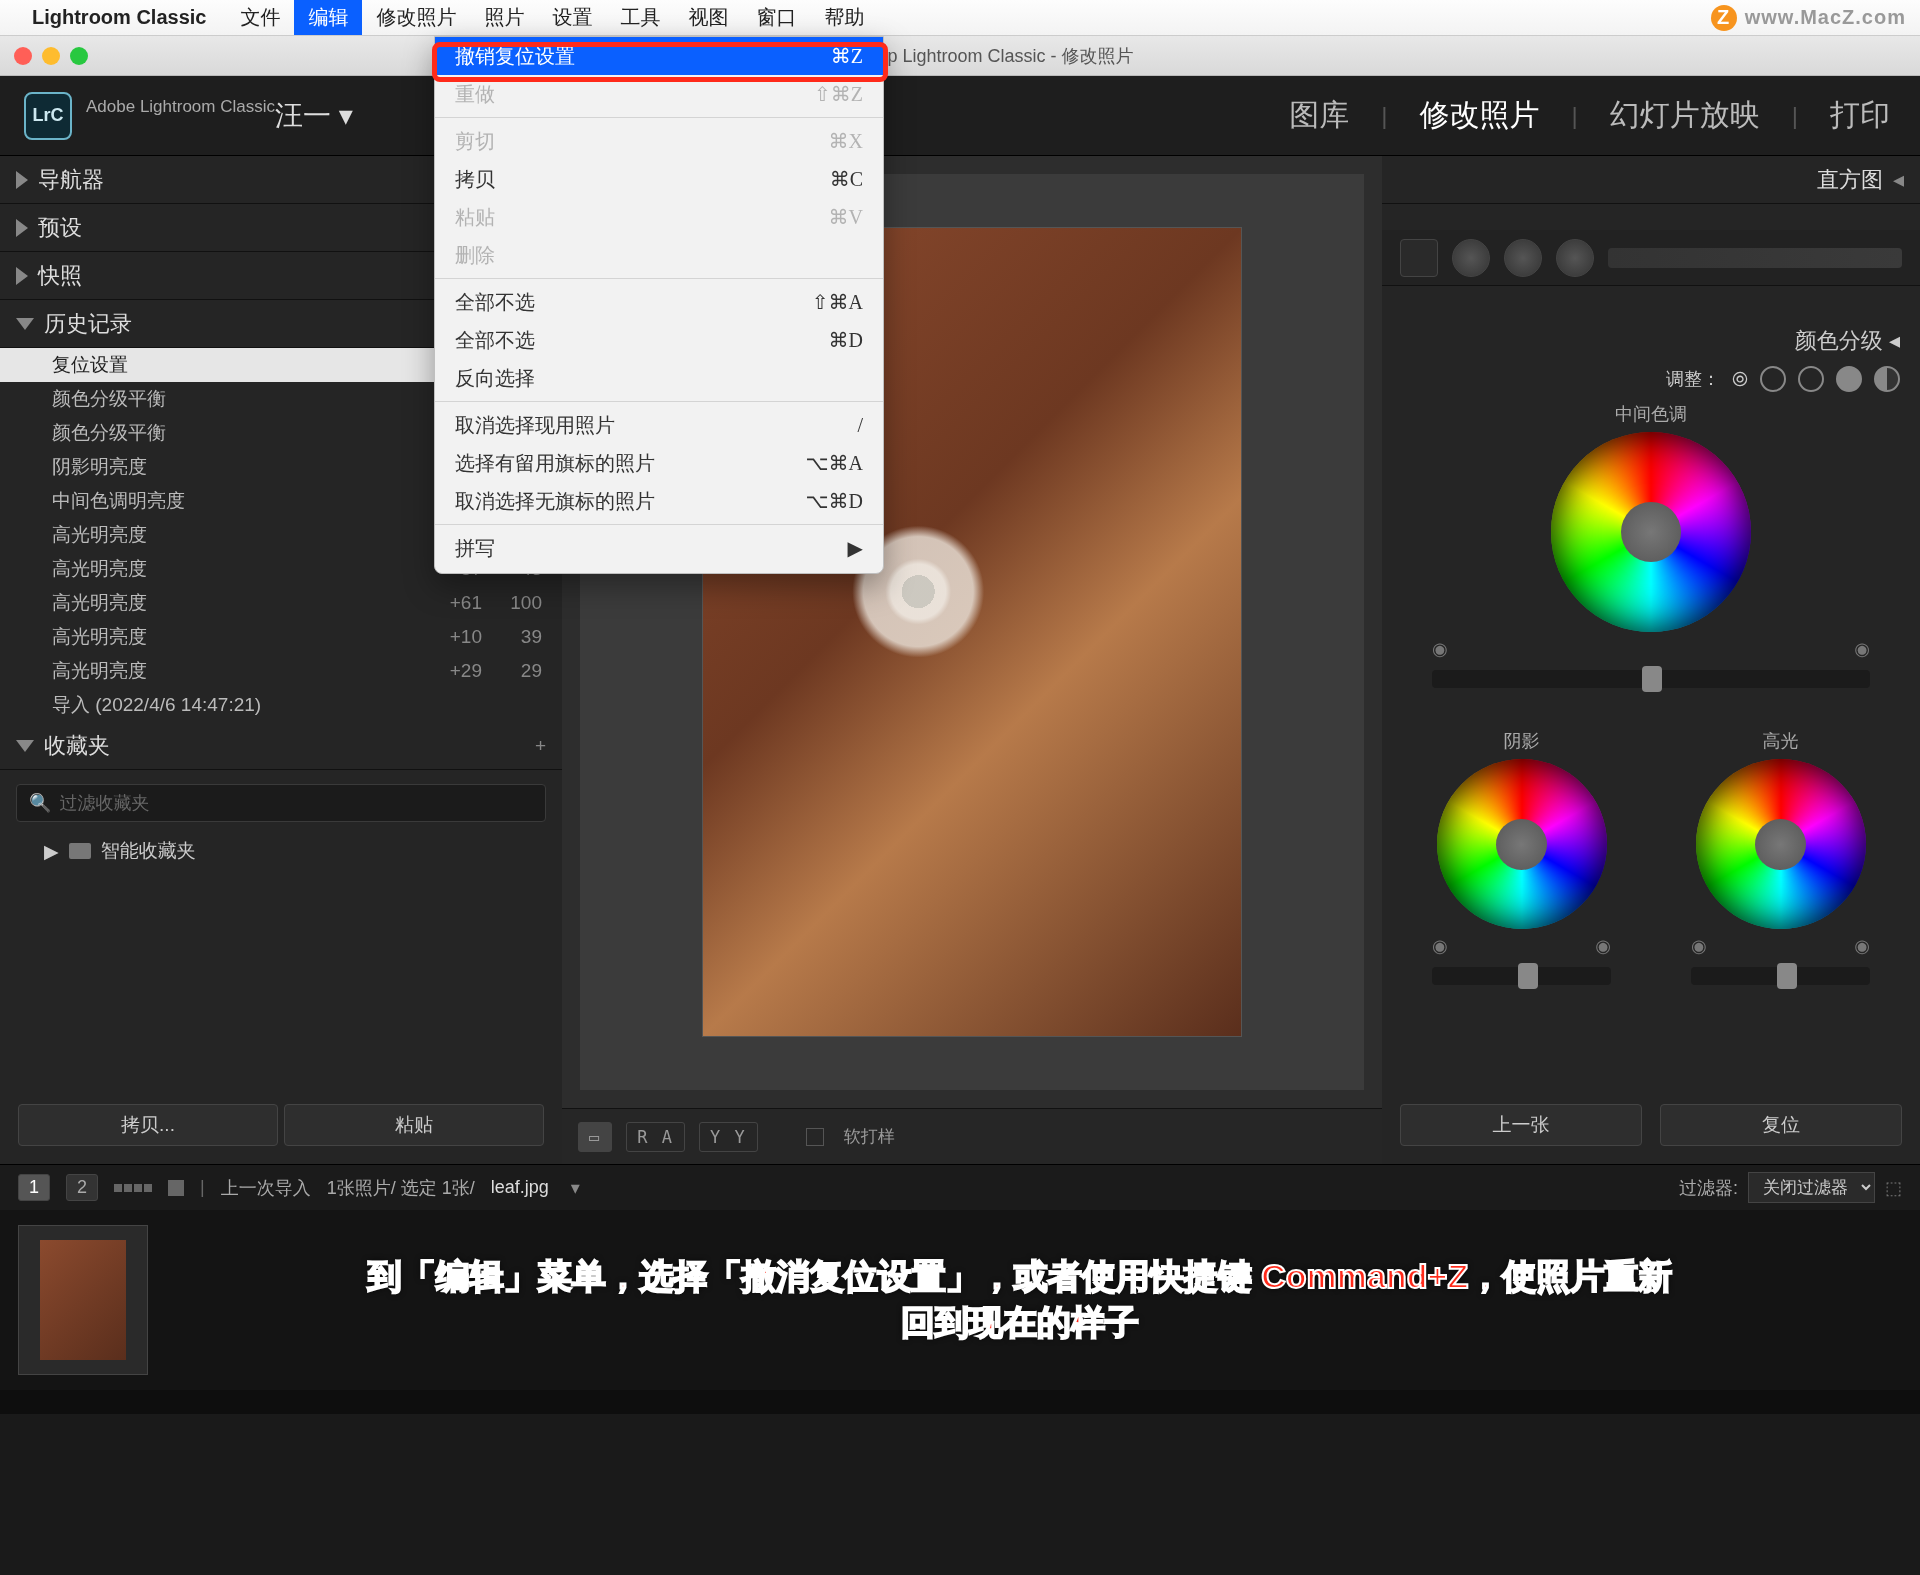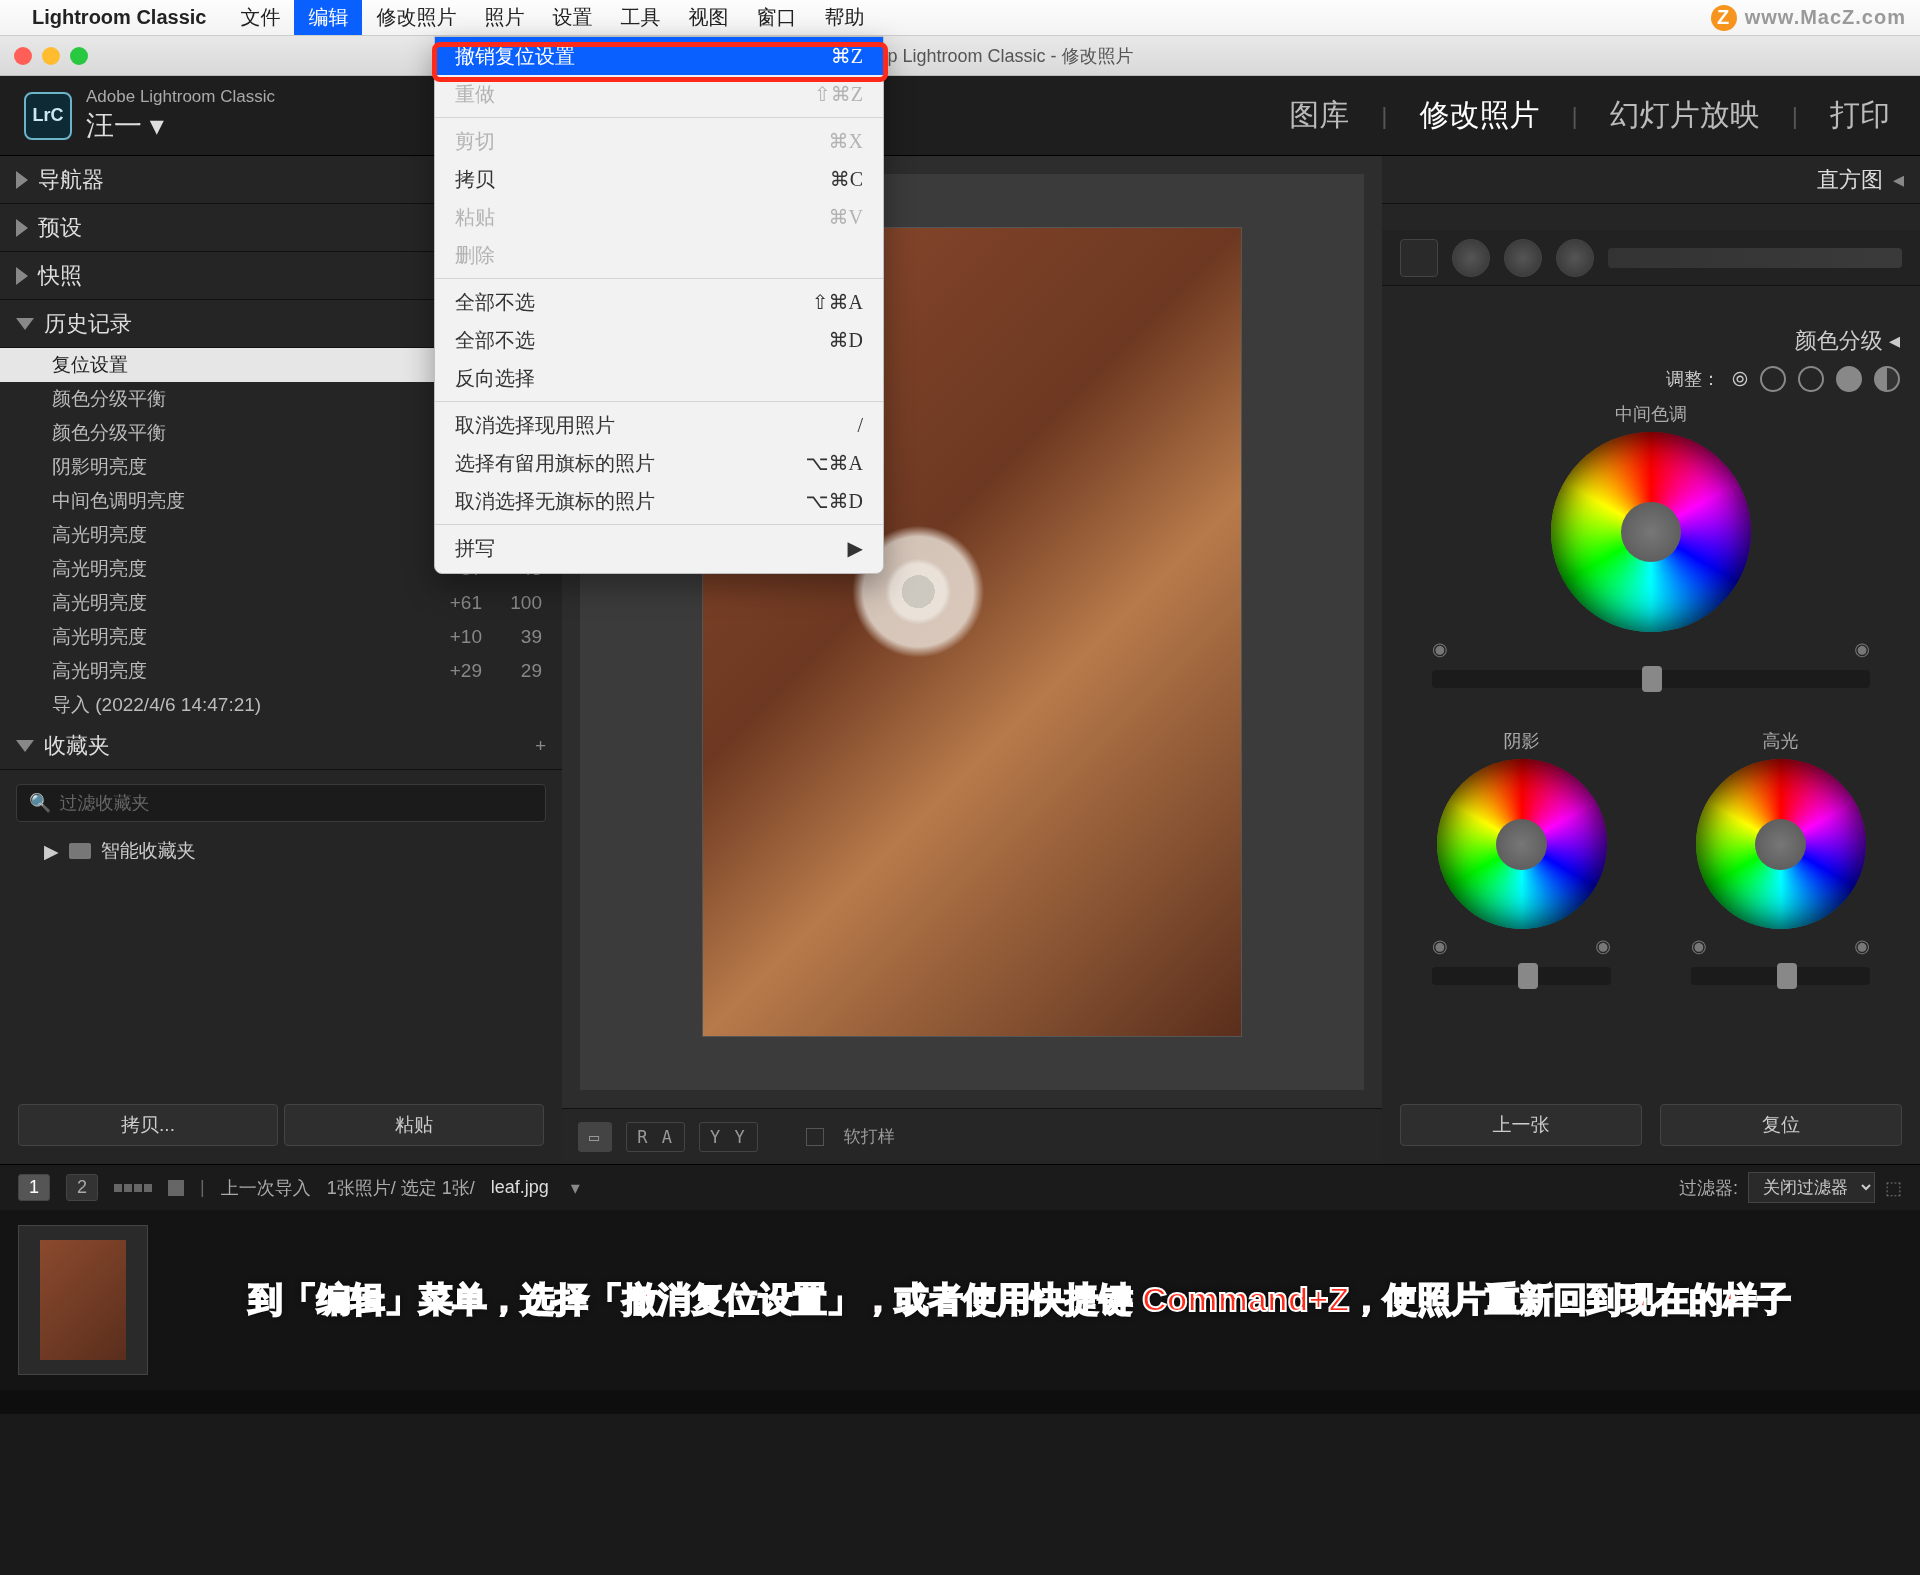--- a/index.html
+++ b/index.html
@@ -16,21 +16,21 @@
 
 
 .win-title { background: linear-gradient(#e8e8e8,#d9d9d9); height: 40px; display: flex; align-items: center; padding: 0 14px; font-size: 18px; color: #555; border-bottom: 1px solid #bbb; position: relative; }
 .win-title .dots { display: flex; gap: 10px; }
 .win-title .dot { width: 18px; height: 18px; border-radius: 50%; }
 .win-title .title-text { position: absolute; left: 50%; transform: translateX(-50%); white-space: nowrap; }
 
 
 .app-header { background: #1e1e1e; height: 80px; display: flex; align-items: center; padding: 0 24px; border-bottom: 1px solid #000; }
 .app-header .lrc-badge { width: 48px; height: 48px; border: 2px solid #6bb4c9; border-radius: 8px; display:flex;align-items:center;justify-content:center;font-weight:700;color:#cde8f0;font-size:18px;margin-right:14px; background:#0e2a34;}
-.app-header .brand-block { display:flex; flex-direction:column; }
+.app-header .brand-block { display:flex; flex-direction:row; }
 .app-header .brand { font-size: 17px; color: #aaa; }
 .app-header .username { font-size: 28px; color: #ddd; }
 .app-header .modules { margin-left: auto; display: flex; gap: 26px; font-size: 30px; color: #bbb; align-items: center; text-align: center; }
 .app-header .modules .mod { padding: 2px 6px; }
 .app-header .modules .mod.active { color: #fff; }
 .app-header .modules .sep { color: #555; font-size: 24px; }
 
 
 .main { display: flex; height: 1008px; background: #1a1a1a; }
 .panel { background: #252525; display:flex; flex-direction:column; }
@@ -107,21 +107,21 @@
 .filter-bar .tab.active { background:#555; color:#fff;}
 .filter-bar .grid-icon{display:flex;gap:2px;}
 .filter-bar .grid-icon span{width:8px;height:8px;background:#666;}
 .filter-bar .filter-select{margin-left:auto; display:flex; align-items:center; gap:10px;}
 .filter-bar select{background:#2a2a2a;border:1px solid #444;color:#ccc;padding:4px 10px;font-size:17px;}
 
 
 .filmstrip{ height:180px; background:#141414; display:flex; align-items:center; padding:0 18px; position:relative;}
 .thumb-card{ width:130px; height:150px; background:#2a2a2a; border:1px solid #444; display:flex; align-items:center; justify-content:center; }
 .thumb-card .mini{ width:86px;height:120px;background:linear-gradient(135deg,#8b4a2e,#5a2e1c);}
-.caption-overlay{position:absolute; left:160px; right:40px; top:18px; bottom:18px; display:flex; flex-direction:row; align-items:center; justify-content:center; text-align:center;}
+.caption-overlay{position:absolute; left:160px; right:40px; top:18px; bottom:18px; display:flex; flex-direction:column; align-items:center; justify-content:center; text-align:center;}
 .caption-overlay span{ font-size:34px; font-weight:700; color:#ff2a1a; -webkit-text-stroke:2px #fff; text-shadow:0 0 6px #000; line-height:1.35;}
 
 .bottom-bar{height:24px;background:#0e0e0e;}
 </style>
 </head>
 <body>
 
 <div class="mac-menubar">
   <span class="apple"></span>
   <span class="appname">Lightroom Classic</span>

